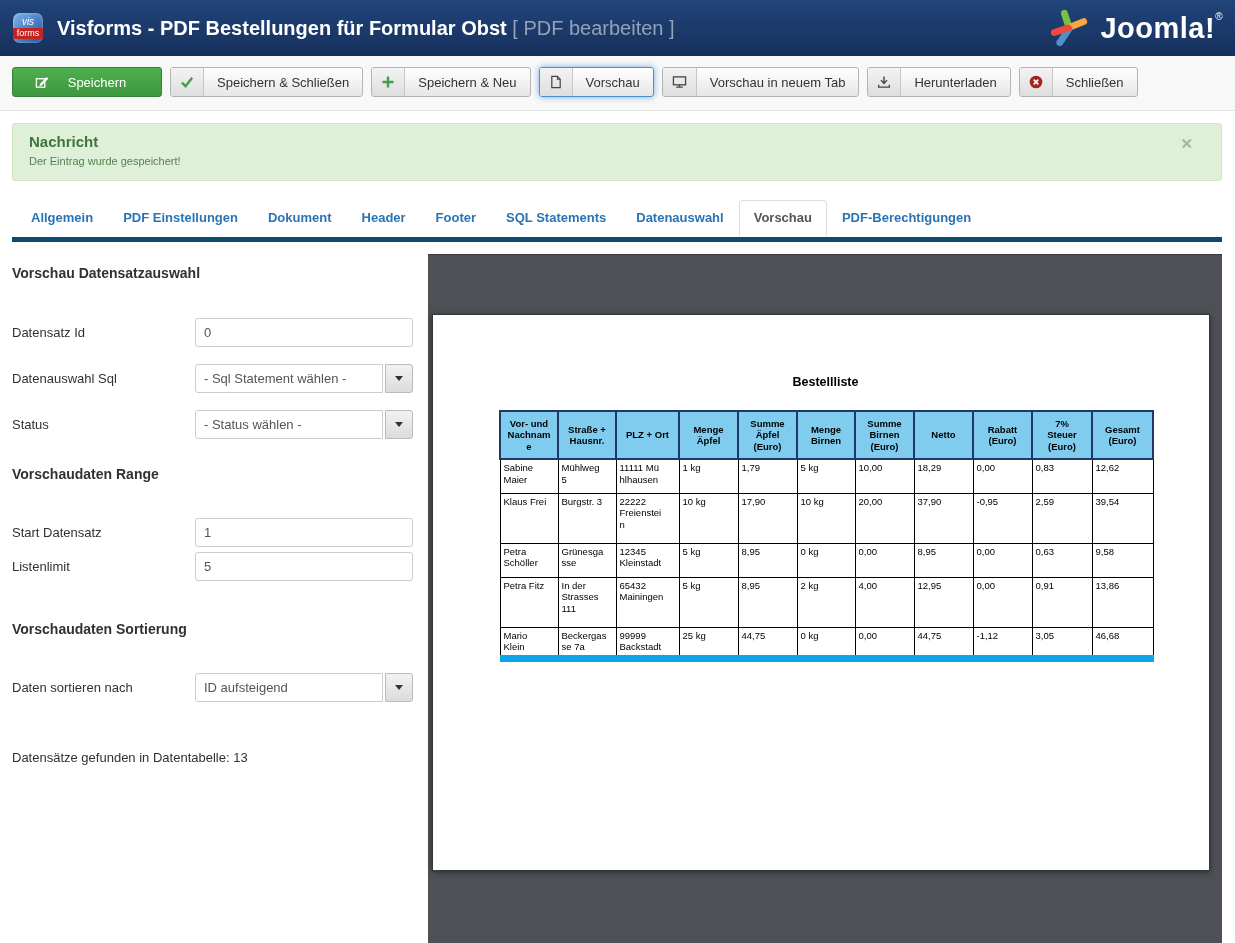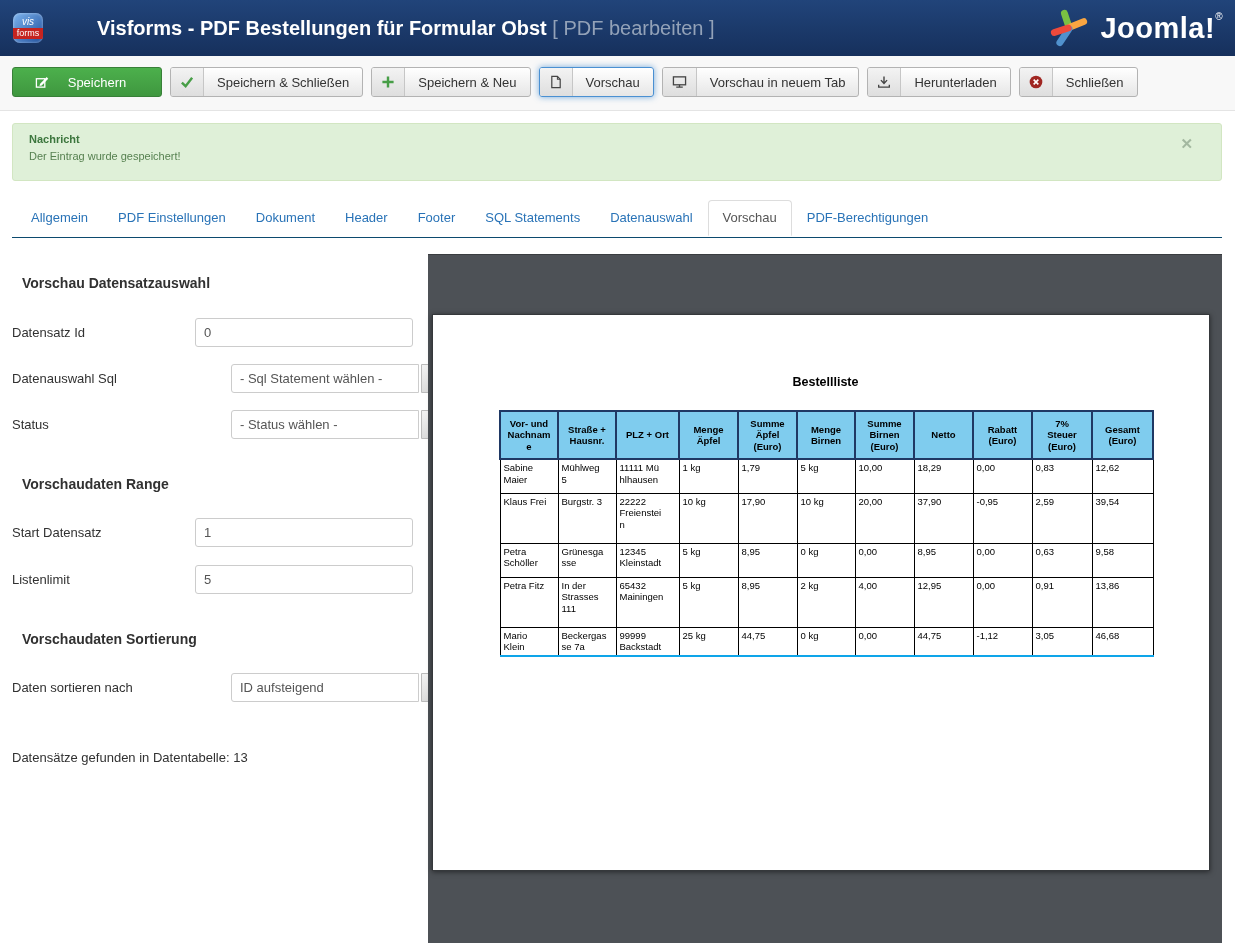--- a/index.html
+++ b/index.html
@@ -9,21 +9,21 @@
   }
   
   #topbar{position:absolute;left:0;top:0;width:1235px;height:56px;
     background:linear-gradient(#21447a,#16305c);}
   #vf-badge{position:absolute;left:13px;top:13px;width:30px;height:30px;border-radius:7px;
     background:linear-gradient(135deg,#7db4ef,#1e4f9c);box-shadow:inset 0 0 3px rgba(255,255,255,.5);
     overflow:hidden;text-align:center;}
   #vf-badge .vf-top{display:block;font-size:10px;color:#fff;font-style:italic;line-height:13px;margin-top:2px;}
   #vf-badge .vf-bot{display:block;font-size:9px;color:#fff;background:#c5231f;line-height:11px;}
   #page-title{position:absolute;left:57px;top:0;height:56px;line-height:56px;font-size:20px;
-    font-weight:bold;color:#fff;white-space:nowrap;margin-left:40px;}
+    font-weight:bold;color:#fff;white-space:nowrap;}
   #page-title .sub{font-weight:normal;color:#93a2b8;}
   #brand{position:absolute;right:12px;top:6px;height:44px;display:flex;align-items:center;}
   #brand .jtext{font-size:29px;font-weight:bold;color:#fff;letter-spacing:.5px;margin-left:8px;}
   #brand sup{font-size:10px;color:#fff;vertical-align:18px;font-weight:normal;}
   
   #toolbar{position:absolute;left:0;top:56px;width:1235px;height:54px;
     background:#f8f8f8;border-bottom:1px solid #e4e4e4;}
   .tb-wrap{padding:11px 0 0 12px;display:flex;}
   .tbtn{display:inline-flex;align-items:stretch;height:30px;box-sizing:border-box;
     border:1px solid #b3b3b3;border-radius:3px;background:linear-gradient(#fff,#e6e6e6);
@@ -31,59 +31,59 @@
   .tbtn .ic{display:flex;align-items:center;padding:0 9px;
     background:linear-gradient(#f3f3f3,#dedede);border-right:1px solid #c6c6c6;}
   .tbtn .lb{display:flex;align-items:center;padding:0 13px;white-space:nowrap;}
   .tbtn.success{background:#46a546;background:linear-gradient(#4cb04c,#3f973f);
     border-color:#388038;color:#fff;min-width:150px;justify-content:center;}
   .tbtn.success .ic{background:none;border-right:none;padding:0 6px 0 0;}
   .tbtn.focused{border-color:#4a90d2;box-shadow:0 0 6px rgba(74,144,210,.75);}
   
   #message{position:absolute;left:12px;right:13px;top:123px;height:58px;box-sizing:border-box;
     background:#dff0d8;border:1px solid #d2e6c2;border-radius:3px;padding:9px 16px;}
-  #message h4{margin:0 0 5px 0;font-size:11px;color:#3c763d;}
+  #message h4{margin:0 0 5px 0;font-size:15px;color:#3c763d;}
   #message p{margin:0;font-size:11px;color:#568050;}
   #msg-close{position:absolute;right:28px;top:12px;font-size:15px;font-weight:bold;
     color:#a3b8a0;cursor:pointer;line-height:15px;}
   
-  #tabs{position:absolute;left:12px;right:13px;top:200px;height:37px;border-bottom:1px solid #0c4a6e;}
+  #tabs{position:absolute;left:12px;right:13px;top:200px;height:37px;border-bottom:5px solid #0c4a6e;font-weight:bold;}
   #tabs ul{margin:0;padding:0 0 0 4px;list-style:none;display:flex;}
   #tabs li{margin-bottom:-1px;}
   #tabs li a{display:block;padding:10px 15px;font-size:13px;color:#2973b7;text-decoration:none;cursor:pointer;}
   #tabs li.active a{background:#fff;border:1px solid #ddd;border-bottom:1px solid #fff;
     border-radius:4px 4px 0 0;color:#555;padding:9px 14px 10px 14px;}
   
   #form-panel{position:absolute;left:12px;top:254px;width:408px;}
-  .fheading{position:absolute;left:0;font-size:14px;font-weight:bold;color:#313131;margin:10px;}
+  .fheading{position:absolute;left:0;font-size:14px;font-weight:bold;color:#313131;margin:0;}
   .frow{position:absolute;left:0;display:flex;align-items:center;height:29px;}
   .frow label{flex:0 0 183px;font-size:13px;color:#313131;}
   .tinput{width:218px;height:29px;box-sizing:border-box;border:1px solid #ccc;border-radius:3px;
     padding:0 8px;font-size:13px;color:#555;font-family:"Liberation Sans",sans-serif;background:#fff;}
   .fakeselect{width:188px;height:29px;box-sizing:border-box;border:1px solid #ccc;border-radius:3px 0 0 3px;
-    padding:0 8px;font-size:13px;color:#555;background:#fff;display:flex;align-items:center;cursor:pointer;white-space:nowrap;overflow:hidden;margin-left:36px;}
+    padding:0 8px;font-size:13px;color:#555;background:#fff;display:flex;align-items:center;cursor:pointer;white-space:nowrap;overflow:hidden;}
   .caretbtn{width:28px;height:29px;box-sizing:border-box;margin-left:2px;border:1px solid #bbb;border-radius:0 3px 3px 0;
     background:linear-gradient(#f2f2f2,#dcdcdc);display:flex;align-items:center;justify-content:center;cursor:pointer;}
   .caret{width:0;height:0;border-left:4px solid transparent;border-right:4px solid transparent;border-top:5px solid #333;}
   .fnote{position:absolute;left:0;font-size:13px;color:#313131;white-space:nowrap;}
   
   #preview{position:absolute;left:428px;top:254px;width:794px;height:689px;
     background:#4d5156;border-top:1px solid #3a3d40;box-sizing:border-box;}
   #pdf-page{position:absolute;left:4px;top:59px;width:778px;height:557px;background:#fff;
     border:1px solid #35383b;box-sizing:border-box;box-shadow:0 1px 5px rgba(0,0,0,.5);text-decoration:underline;}
   #doc-title{position:absolute;left:66px;top:60px;width:653px;text-align:center;
     font-size:12.5px;font-weight:bold;color:#000;}
   #pdf-table{position:absolute;left:66px;top:95px;width:653px;border-collapse:collapse;table-layout:fixed;}
   #pdf-table th{background:#7fccee;border:2px solid #1f3864;font-size:9.5px;line-height:11.5px;
     font-weight:bold;color:#000;text-align:center;vertical-align:middle;padding:3px 2px;white-space:pre-line;word-wrap:break-word;}
   #pdf-table td{border:1px solid #000;font-size:9.5px;line-height:11.5px;color:#000;
     text-align:left;vertical-align:top;padding:2px 3px;white-space:pre-line;word-wrap:break-word;}
   #pdf-table tr.rh{height:48px;} #pdf-table tr.r0{height:34px;} #pdf-table tr.r1{height:50px;}
   #pdf-table tr.r2{height:34px;} #pdf-table tr.r3{height:50px;} #pdf-table tr.r4{height:28px;}
-  #pdf-table tr:last-child td{border-bottom:2px solid #0ea5e9;}
+  #pdf-table tr:last-child td{border-bottom:7px solid #0ea5e9;}
   svg{display:block;}
 </style>
 </head>
 <body>
 
 <div id="topbar">
   <div id="vf-badge">
     <span class="vf-top">vis</span>
     <span class="vf-bot">forms</span>
   </div>
@@ -236,21 +236,21 @@
     </div>
   </div>
 
   <h3 class="fheading" style="top:212px;">Vorschaudaten Range</h3>
 
   <div class="frow" style="top:264px;">
     <label>Start Datensatz</label>
     <input class="tinput" type="text" value="1" style="">
   </div>
 
-  <div class="frow" style="top:311px;">
+  <div class="frow" style="top:298px;">
     <label>Listenlimit</label>
     <input class="tinput" type="text" value="5" style="">
   </div>
 
   <h3 class="fheading" style="top:367px;">Vorschaudaten Sortierung</h3>
 
   <div class="frow" style="top:419px;">
     <label>Daten sortieren nach</label>
     <div class="fakeselect">
       <span>ID aufsteigend</span>

